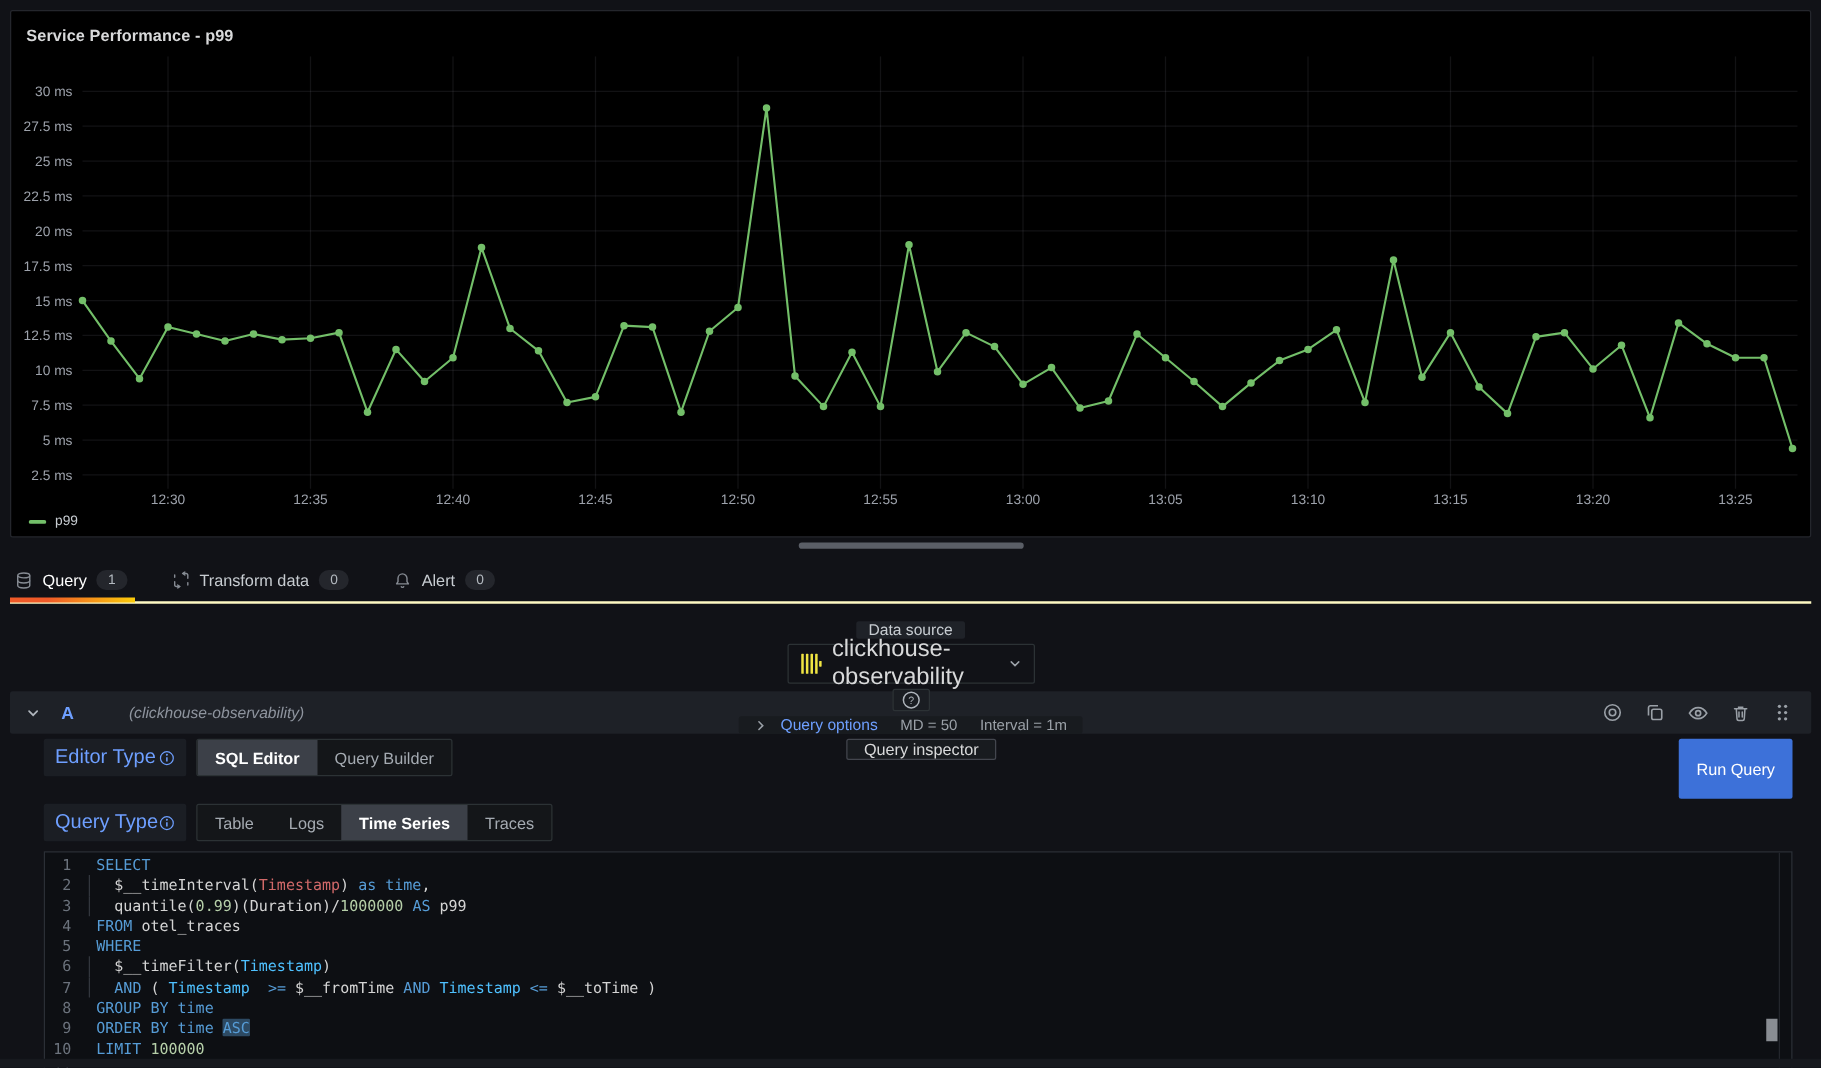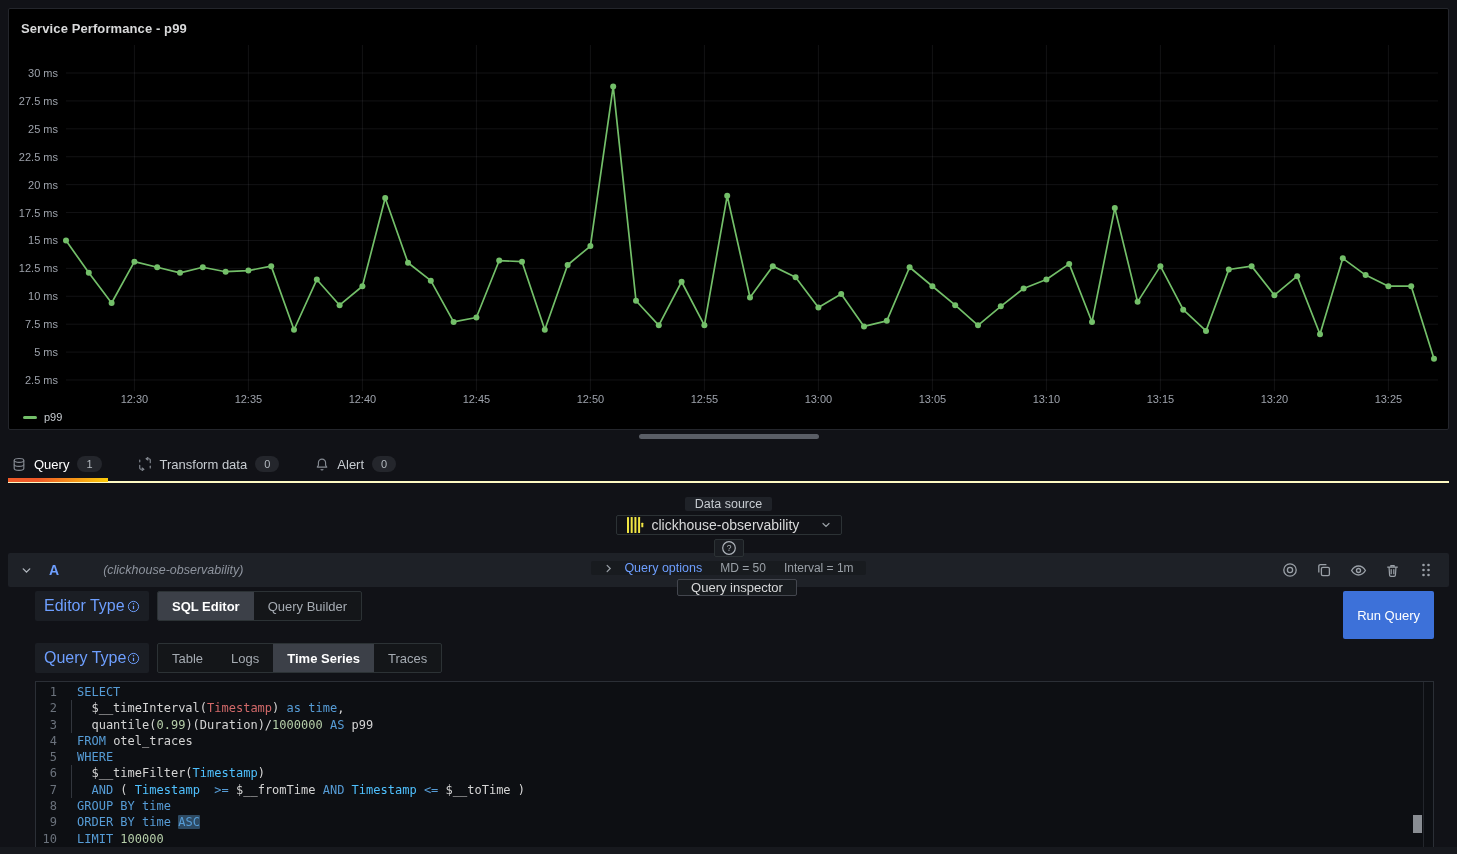--- a/index.html
+++ b/index.html
@@ -19,21 +19,21 @@
   .tabbar { display:flex; align-items:stretch; gap:26px; margin:10px 8px 0 8px; border-bottom:2px solid #fef9c3; height:34px; }
   .tab { position:relative; display:flex; align-items:center; gap:8px; padding:0 6px 2px 4px; font-size:13px; color:#c7ccd1; cursor:pointer; }
   .tab .ticon { display:flex; align-items:center; color:#868b93; }
   .tab.active { color:#ffffff; font-weight:500; }
   .tab.active::after { content:""; position:absolute; left:0; right:0; bottom:-1px; height:4px; background:linear-gradient(90deg,#f05a28 30%,#fbca0a 99%); }
   .badge { background:#24262c; color:#b4bac0; font-size:11px; border-radius:9px; padding:2px 9px; line-height:12px; }
 
   
   .ds-row { display:flex; align-items:center; gap:4px; margin:14px 8px 0 8px; height:32px;flex-direction:column; }
   .ds-label { display:flex; align-items:center; height:32px; padding:0 10px; background:#1f2228; border-radius:2px; font-size:12.5px; font-weight:500; color:#c7ccd1; }
-  .ds-picker { display:flex; align-items:center; gap:8px; width:226px; height:32px; padding:0 9px; background:#111217; border:1px solid #2c3235; border-radius:2px; font-size:14px; color:#d8d9da; cursor:pointer; }
+  .ds-picker { display:flex; align-items:center; gap:8px; width:198px; height:32px; padding:0 9px; background:#111217; border:1px solid #2c3235; border-radius:2px; font-size:19px; color:#d8d9da; cursor:pointer; }
   .ds-picker .chev { margin-left:auto; color:#9aa0a7; display:flex; }
   .help-btn { display:flex; align-items:center; justify-content:center; width:30px; height:32px; background:#1a1d22; border:1px solid #2c3235; border-radius:2px; color:#aeb4bb; cursor:pointer; }
   .opts-strip { flex:1; display:flex; align-items:center; gap:10px; height:32px; padding:0 12px; background:#181b1f; border-radius:2px; cursor:pointer; }
   .opts-strip .chev { color:#9aa0a7; display:flex; }
   .qopts-link { font-size:12.5px; font-weight:500; color:#6e9fff; }
   .qopts-meta { font-size:12px; color:#9aa0a7; margin-left:8px; }
   .inspector-btn { display:flex; align-items:center; justify-content:center; height:32px; padding:0 13px; margin-left:17px; background:#181b1f; border:1px solid #43464e; border-radius:2px; color:#d8d9da; font-size:13px; font-weight:500; cursor:pointer; font-family:"Liberation Sans",sans-serif; }
 
   
   .qheader { display:flex; align-items:center; margin:24px 8px 0 8px; height:34px; background:#1e2127; border-radius:2px; padding:0 12px; }

